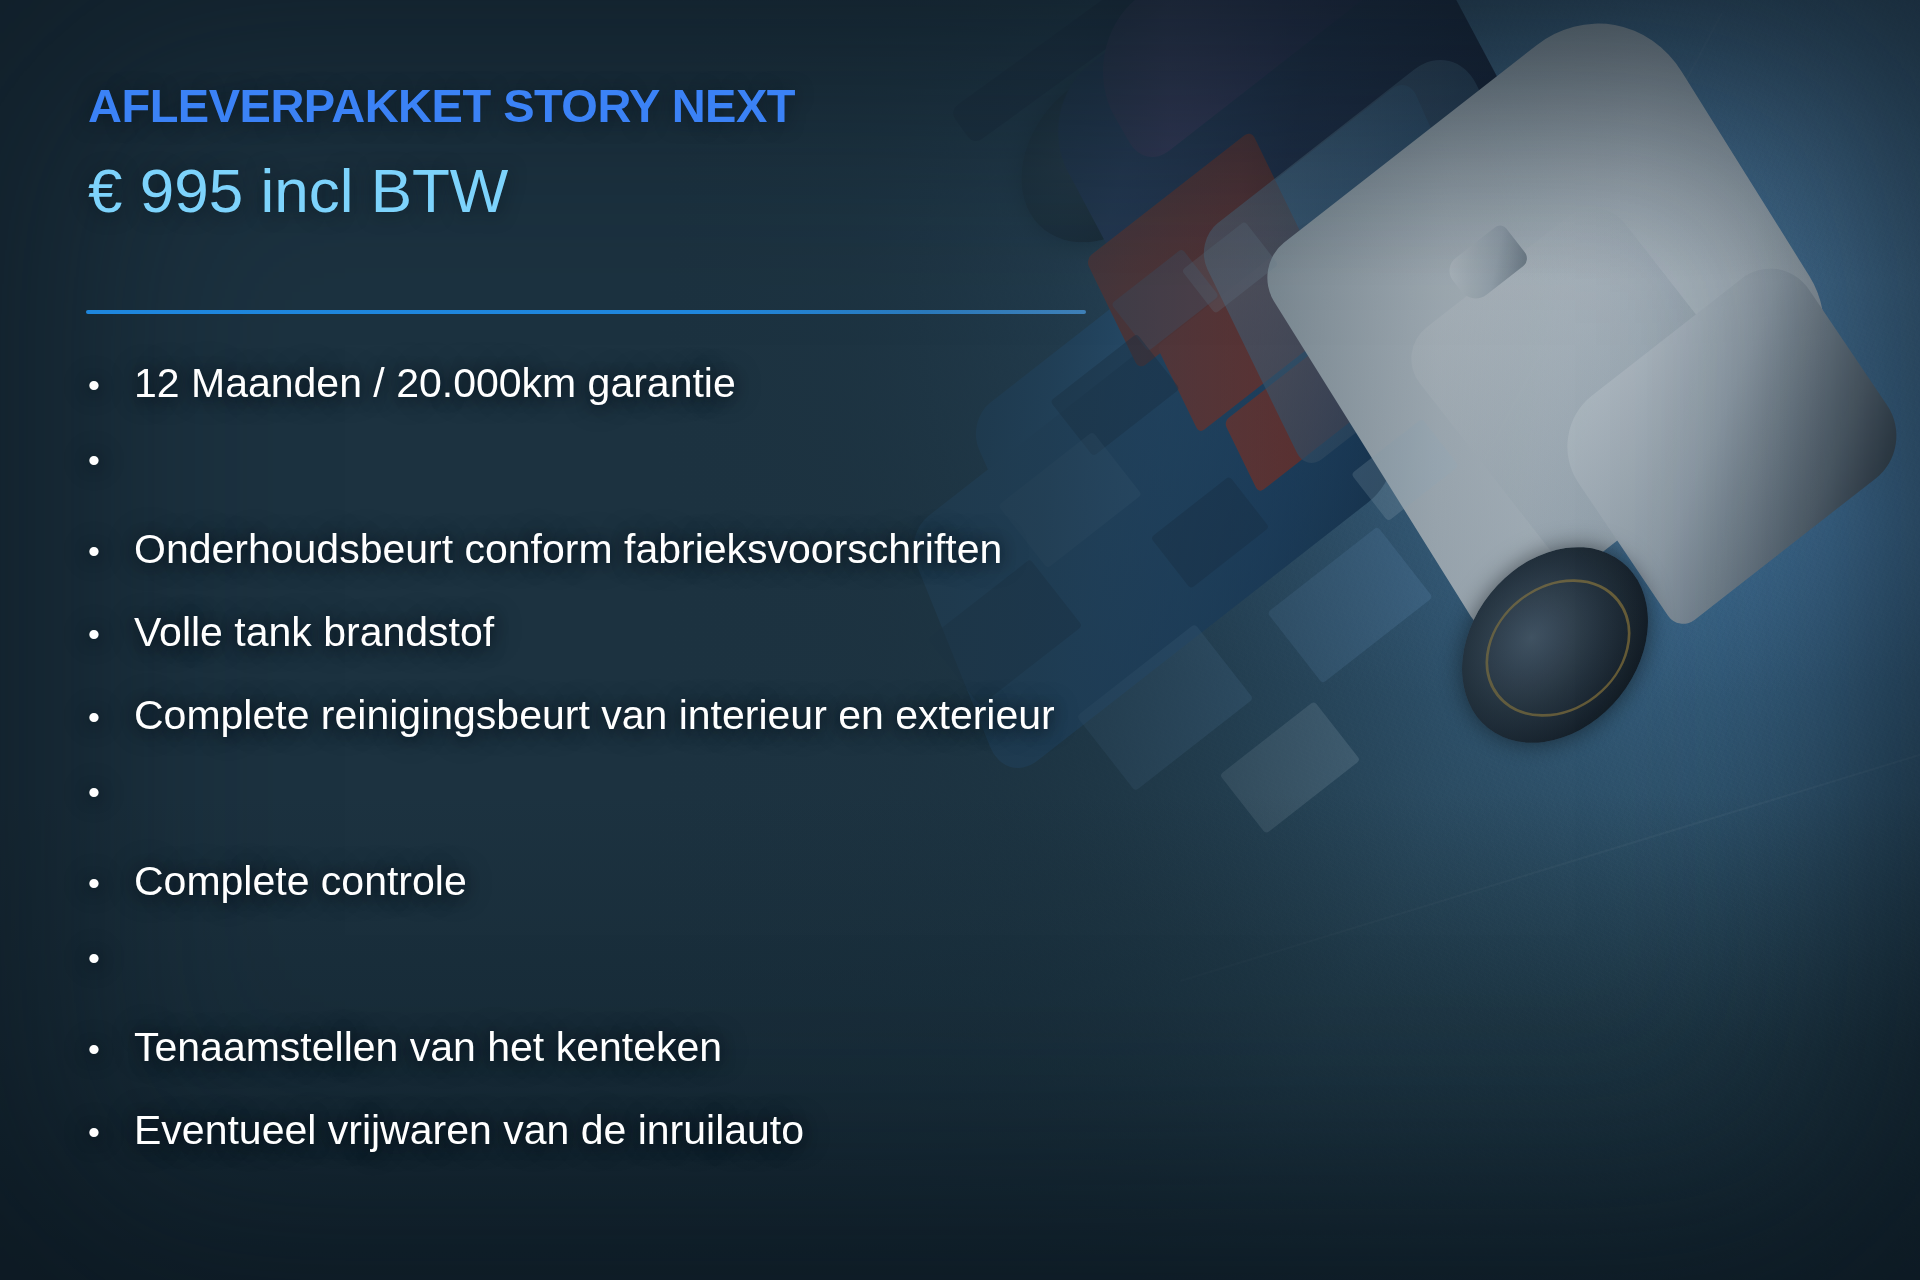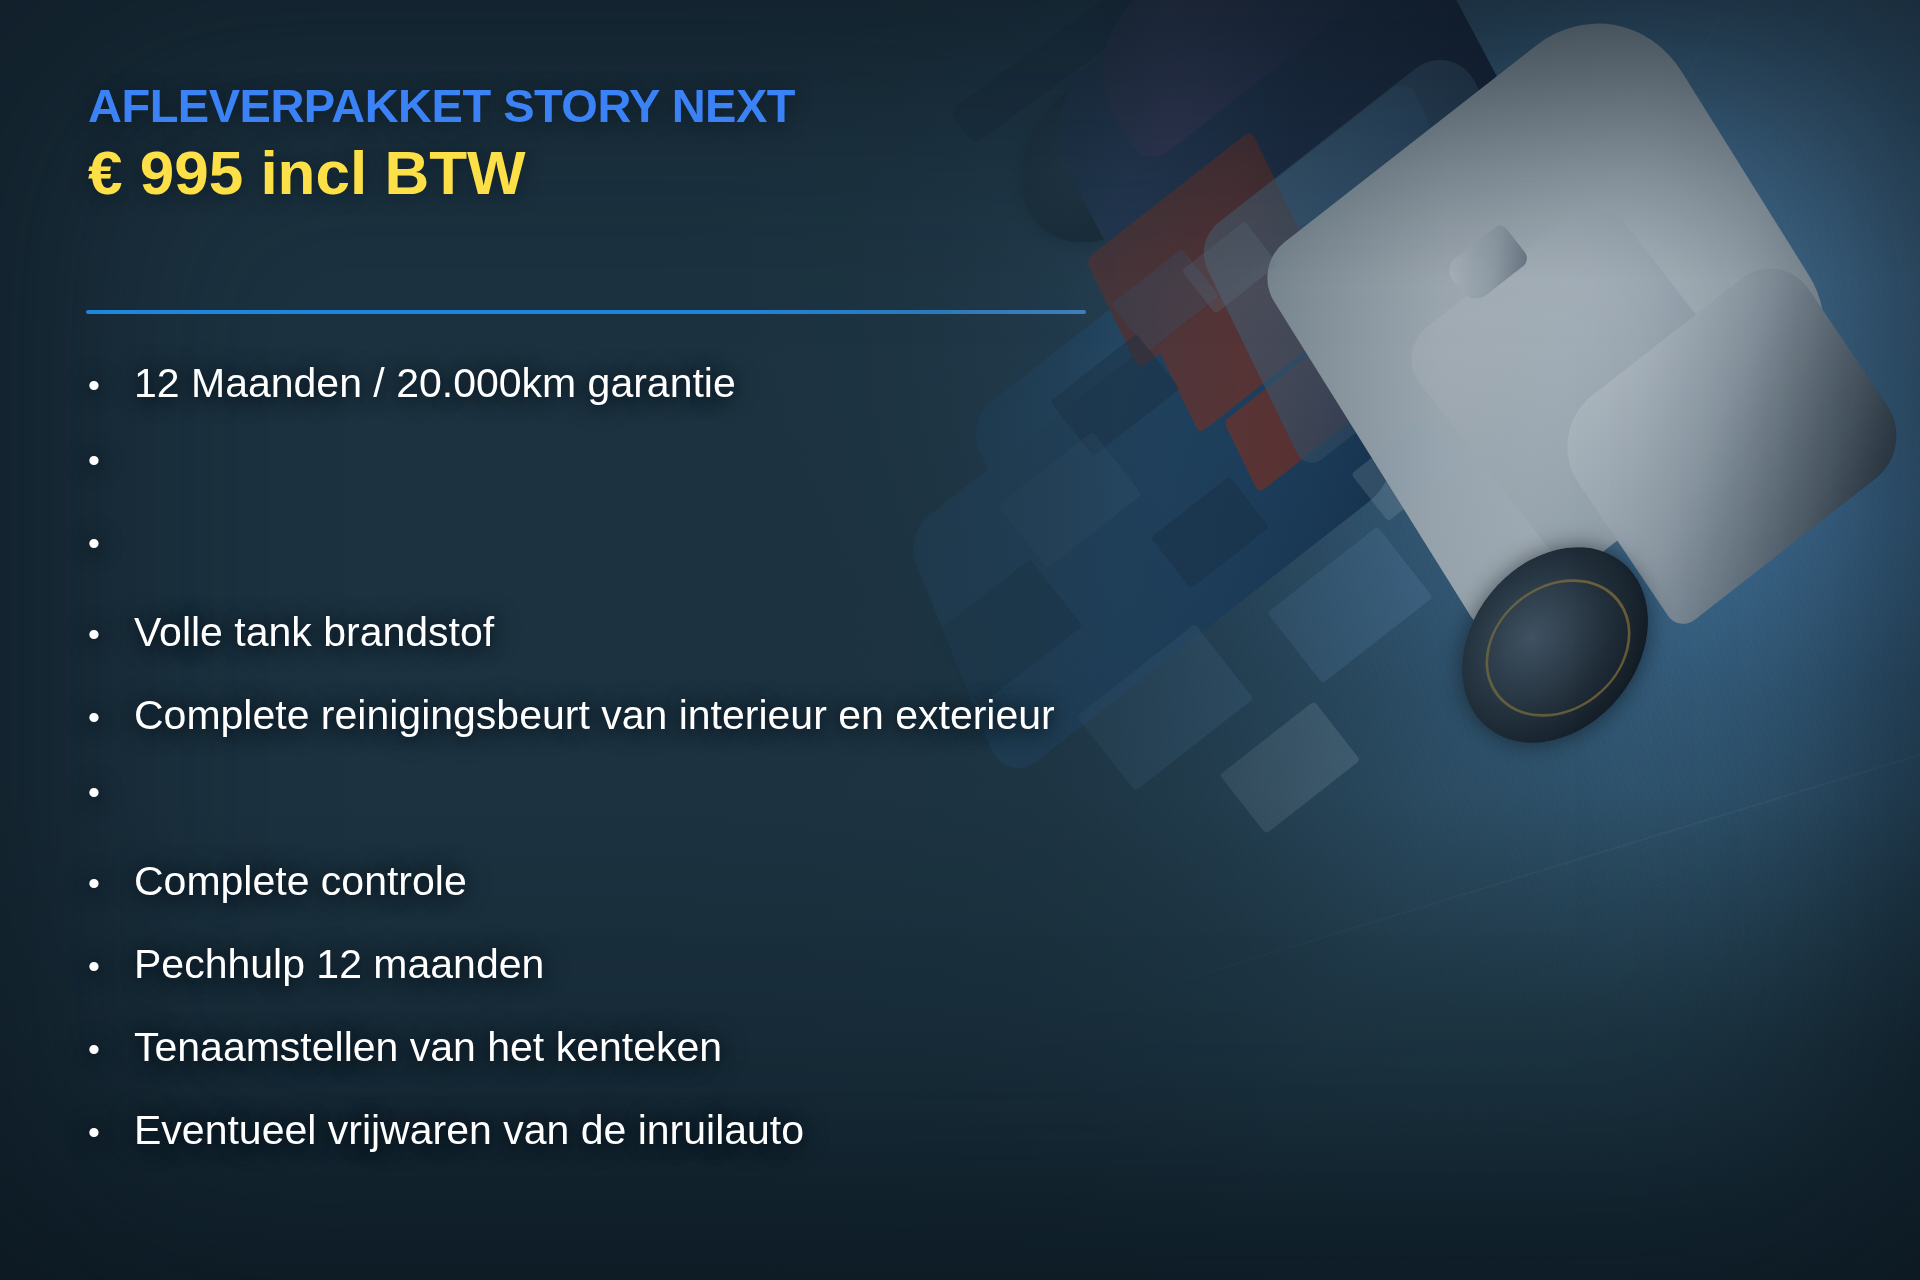--- a/index.html
+++ b/index.html
@@ -214,24 +214,24 @@
     left: 88px; top: 78px;
     font-size: 47px;
     font-weight: 700;
     letter-spacing: -0.5px;
     color: #3b82f6;
     white-space: nowrap;
     text-shadow: 0 2px 18px rgba(8,18,26,.55);
   }
   .price {
     position: absolute;
-    left: 88px; top: 137px;
+    left: 88px; top: 155px;
     font-size: 62px;
-    font-weight: 700;
-    color: #fde047;
+    font-weight: 400;
+    color: #7dd3fc;
     white-space: nowrap;
     text-shadow: 0 2px 18px rgba(8,18,26,.55);
   }
   .divider {
     position: absolute;
     left: 86px; top: 310px;
     width: 1000px; height: 4px;
     background: linear-gradient(90deg, #1e86dd 0%, #1f86dc 62%, #2a79bb 84%, #3e7fb6 100%);
     border-radius: 2px;
   }
@@ -329,39 +329,39 @@
     <ul class="bullets" id="bullet-list">
         <li>
           <span class="bullet-dot">•</span>
           <span class="bullet-text">12 Maanden / 20.000km garantie</span>
         </li>
         <li>
           <span class="bullet-dot">•</span>
         </li>
         <li>
           <span class="bullet-dot">•</span>
+          <span class="bullet-text">Onderhoudsbeurt conform fabrieksvoorschriften</span>
         </li>
         <li>
           <span class="bullet-dot">•</span>
           <span class="bullet-text">Volle tank brandstof</span>
         </li>
         <li>
           <span class="bullet-dot">•</span>
           <span class="bullet-text">Complete reinigingsbeurt van interieur en exterieur</span>
         </li>
         <li>
           <span class="bullet-dot">•</span>
         </li>
         <li>
           <span class="bullet-dot">•</span>
           <span class="bullet-text">Complete controle</span>
         </li>
         <li>
           <span class="bullet-dot">•</span>
-          <span class="bullet-text">Pechhulp 12 maanden</span>
         </li>
         <li>
           <span class="bullet-dot">•</span>
           <span class="bullet-text">Tenaamstellen van het kenteken</span>
         </li>
         <li>
           <span class="bullet-dot">•</span>
           <span class="bullet-text">Eventueel vrijwaren van de inruilauto</span>
         </li>
       </ul>

